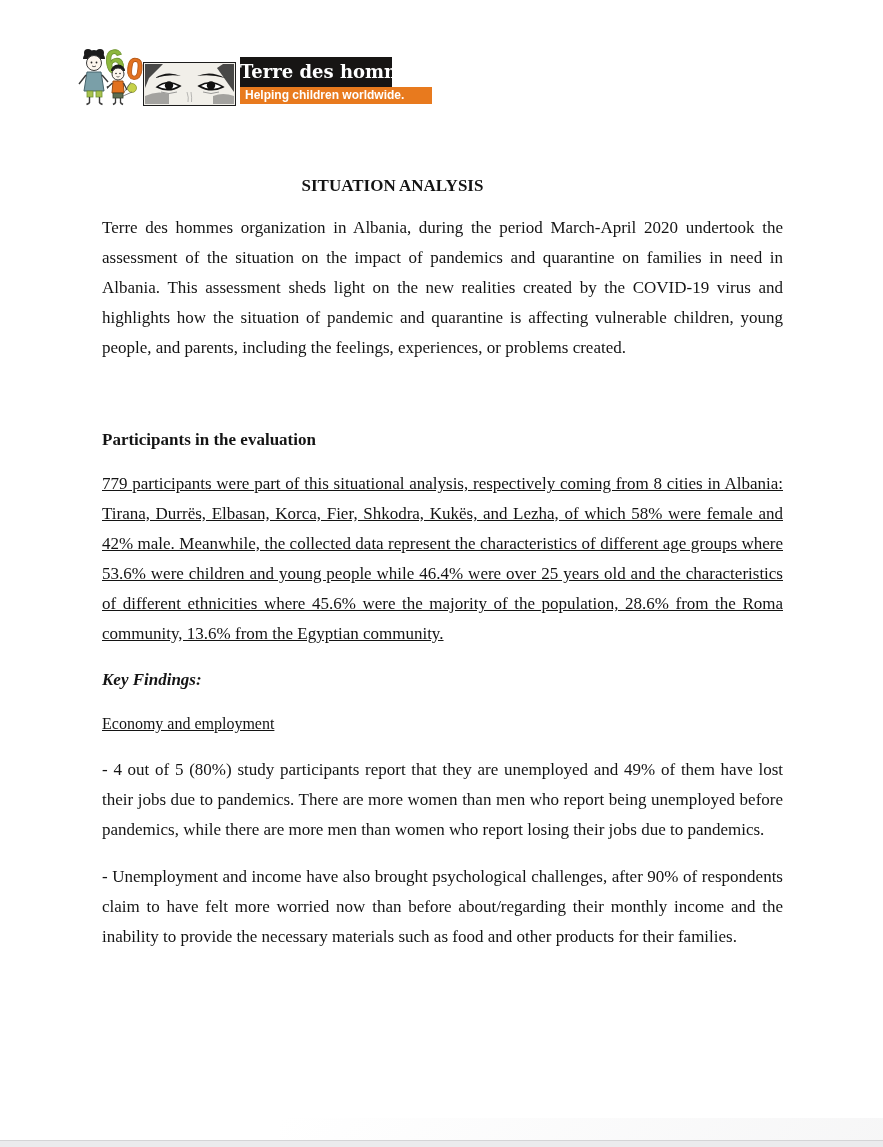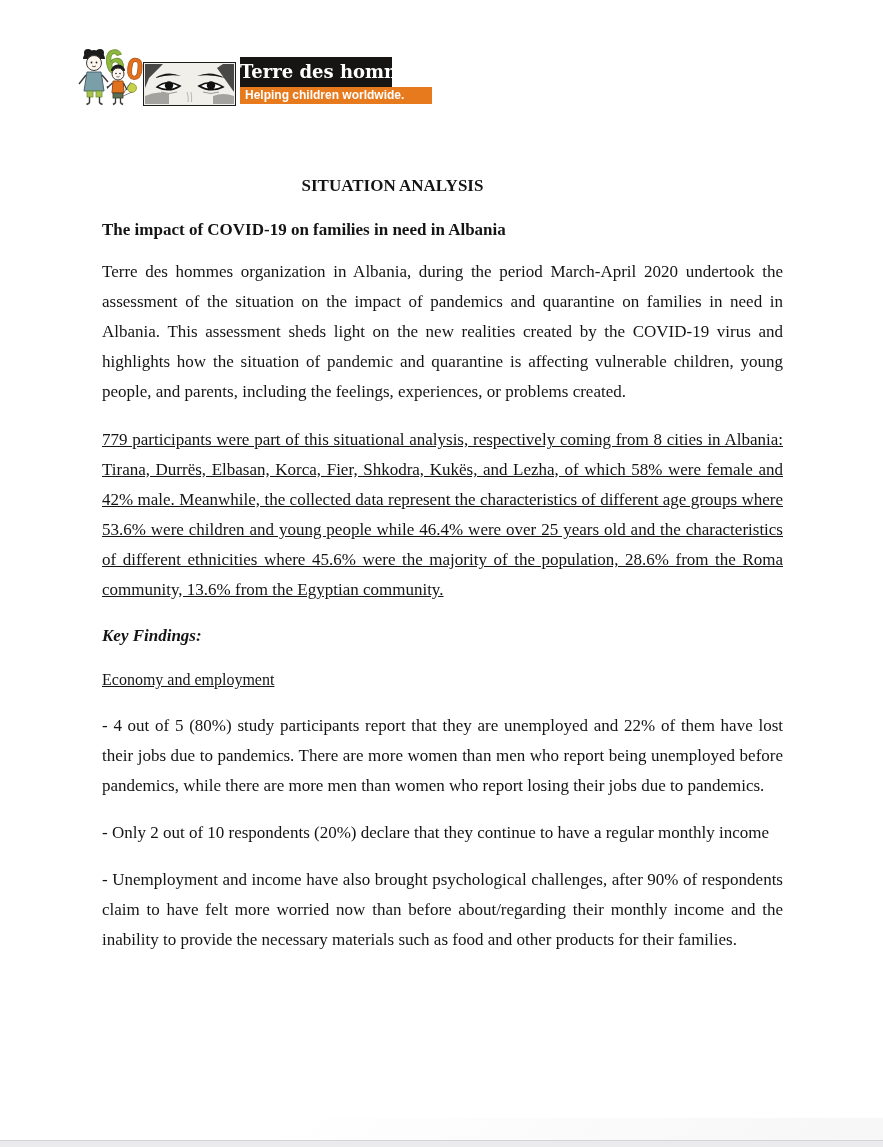--- a/index.html
+++ b/index.html
@@ -124,33 +124,32 @@
 
     <div class="logo-textblock">
       <div class="brand-name">Terre des hommes</div>
       <div class="brand-tagline">Helping children worldwide.</div>
     </div>
   </div>
 
   <div class="content">
     <div class="doc-title">SITUATION ANALYSIS</div>
 
-    <div class="doc-h2">The impact of COVID-19 on families in need in Albania</div>
 
     <p class="para p1">Terre des hommes organization in Albania, during the period March-April 2020 undertook the assessment of the situation on the impact of pandemics and quarantine on families in need in Albania. This assessment sheds light on the new realities created by the COVID-19 virus and highlights how the situation of pandemic and quarantine is affecting vulnerable children, young people, and parents, including the feelings, experiences, or problems created.</p>
 
+    <div class="doc-h2 h-participants">Participants in the evaluation</div>
 
     <p class="para p2">779 participants were part of this situational analysis, respectively coming from 8 cities in Albania: Tirana, Durrës, Elbasan, Korca, Fier, Shkodra, Kukës, and Lezha, of which 58% were female and 42% male. Meanwhile, the collected data represent the characteristics of different age groups where 53.6% were children and young people while 46.4% were over 25 years old and the characteristics of different ethnicities where 45.6% were the majority of the population, 28.6% from the Roma community, 13.6% from the Egyptian community.</p>
 
     <div class="doc-h2 h-keyfindings">Key Findings:</div>
 
     <div class="subhead">Economy and employment</div>
 
-    <p class="para f1">- 4 out of 5 (80%) study participants report that they are unemployed and 22% of them have lost their jobs due to pandemics. There are more women than men who report being unemployed before pandemics, while there are more men than women who report losing their jobs due to pandemics.</p>
+    <p class="para f1">- 4 out of 5 (80%) study participants report that they are unemployed and 49% of them have lost their jobs due to pandemics. There are more women than men who report being unemployed before pandemics, while there are more men than women who report losing their jobs due to pandemics.</p>
 
-    <p class="para f2">- Only 2 out of 10 respondents (20%) declare that they continue to have a regular monthly income</p>
 
     <p class="para f3">- Unemployment and income have also brought psychological challenges, after 90% of respondents claim to have felt more worried now than before about/regarding their monthly income and the inability to provide the necessary materials such as food and other products for their families.</p>
   </div>
 
   <div class="bottom-shade"></div>
   <div class="bottom-strip"></div>
 </div>
 
 </body></html>

